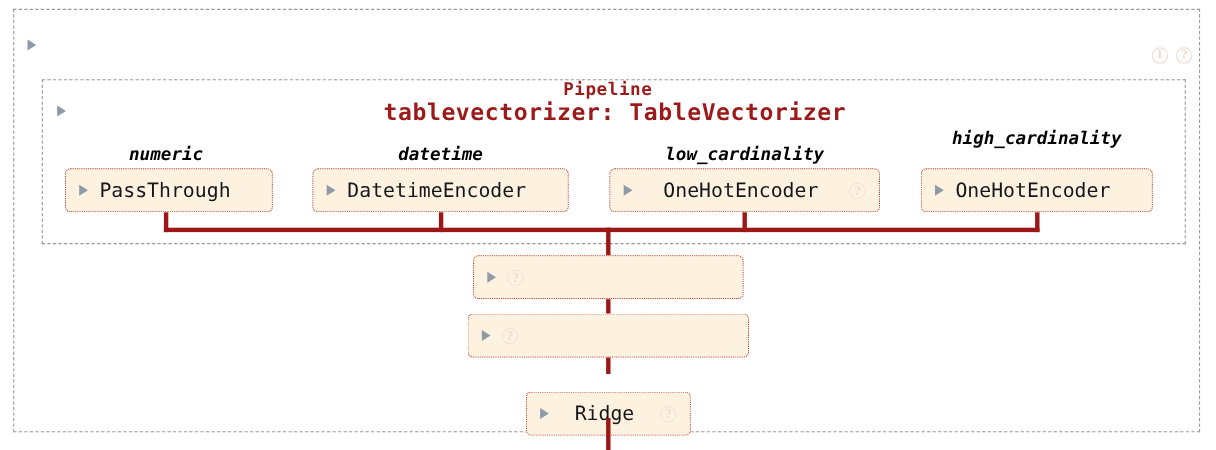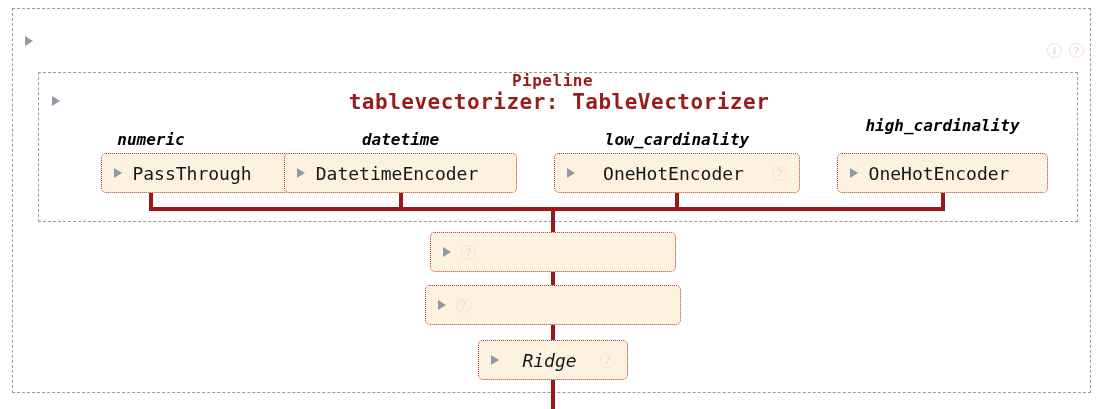--- a/index.html
+++ b/index.html
@@ -173,21 +173,21 @@
 
   <div id="tablevectorizer-container">
 
     <span class="toggle-tri container-toggle" style="left:13px; top:23px;"></span>
 
     <div class="container-title" id="tablevectorizer-title">tablevectorizer: TableVectorizer</div>
   </div>
 
   <div id="columns-layer">
       <div class="column-label" style="left: 46px; width: 184px; top: 121px;">numeric</div>
-      <div class="estimator-box" style="left: 46px; top: 144px; width: 189px; margin-left: 42px;">
+      <div class="estimator-box" style="left: 46px; top: 144px; width: 189px;">
         <span class="toggle-tri"></span>
         <span class="estimator-label">PassThrough</span>
         <span class="est-help hidden">?</span>
       </div>
       <div class="column-label" style="left: 271px; width: 233px; top: 121px;">datetime</div>
       <div class="estimator-box" style="left: 271px; top: 144px; width: 233px;">
         <span class="toggle-tri"></span>
         <span class="estimator-label">DatetimeEncoder</span>
         <span class="est-help hidden">?</span>
       </div>
@@ -207,21 +207,21 @@
 
   <div id="steps-layer">
       <div class="estimator-box" style="left: 417px; top: 223px; width: 246px;">
         <span class="toggle-tri"></span>
         <span class="est-help">?</span>
       </div>
       <div class="estimator-box" style="left: 412px; top: 276px; width: 256px;">
         <span class="toggle-tri"></span>
         <span class="est-help">?</span>
       </div>
-      <div class="estimator-box" style="left: 465px; top: 331px; width: 150px; font-style: italic;">
+      <div class="estimator-box" style="left: 465px; top: 347px; width: 150px;">
         <span class="toggle-tri"></span>
         <span class="estimator-label">Ridge</span>
         <span class="est-help">?</span>
       </div>
     </div>
 
   <div id="connectors-layer">
       <div class="conn conn-v" style="left: 136px; top: 184px; width: 4px; height: 18px;"></div>
       <div class="conn conn-v" style="left: 386px; top: 184px; width: 4px; height: 18px;"></div>
       <div class="conn conn-v" style="left: 662px; top: 184px; width: 4px; height: 18px;"></div>

